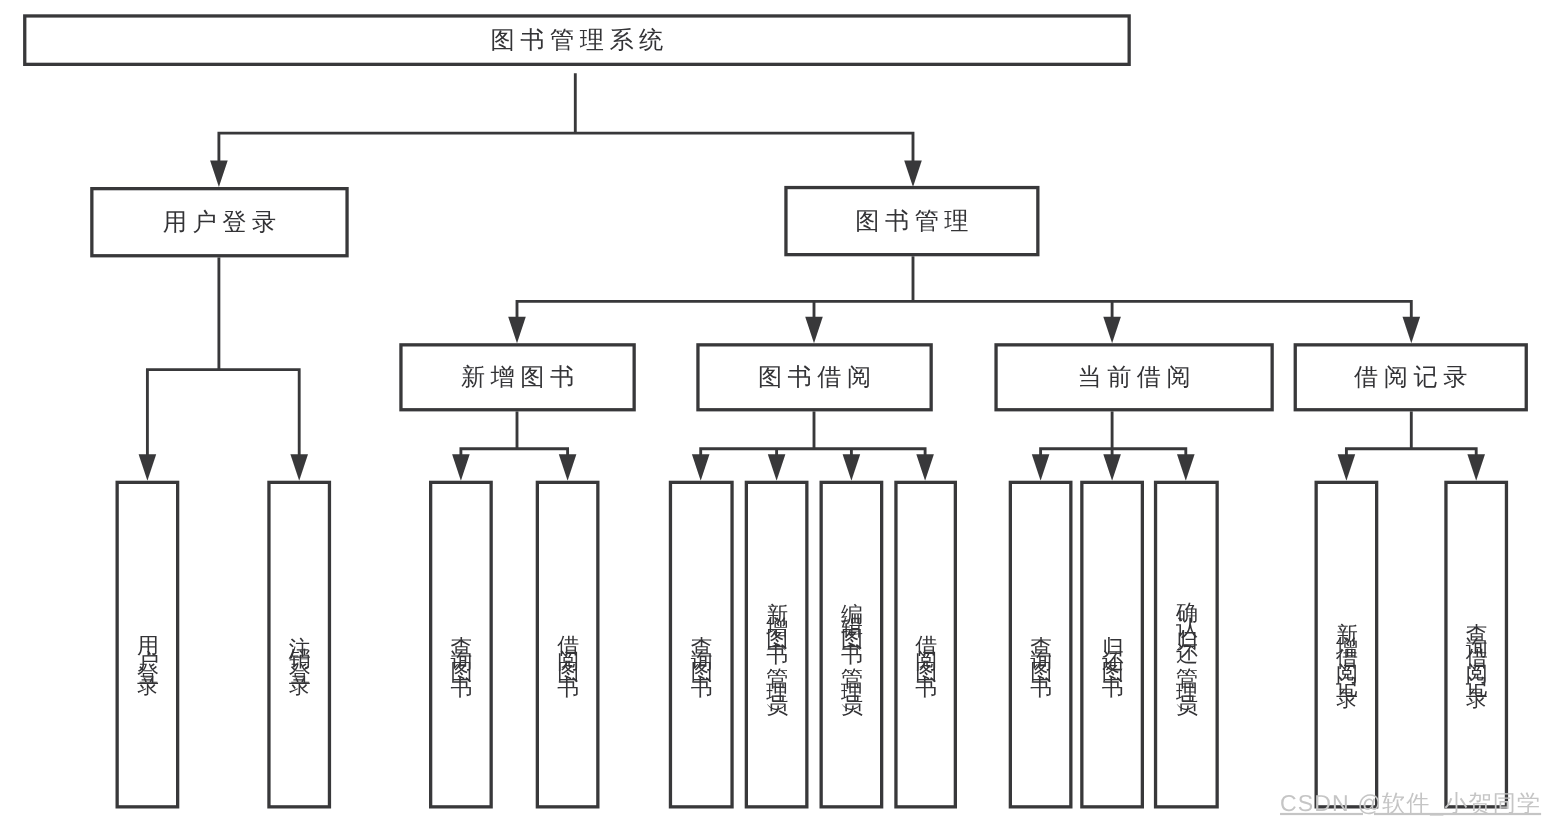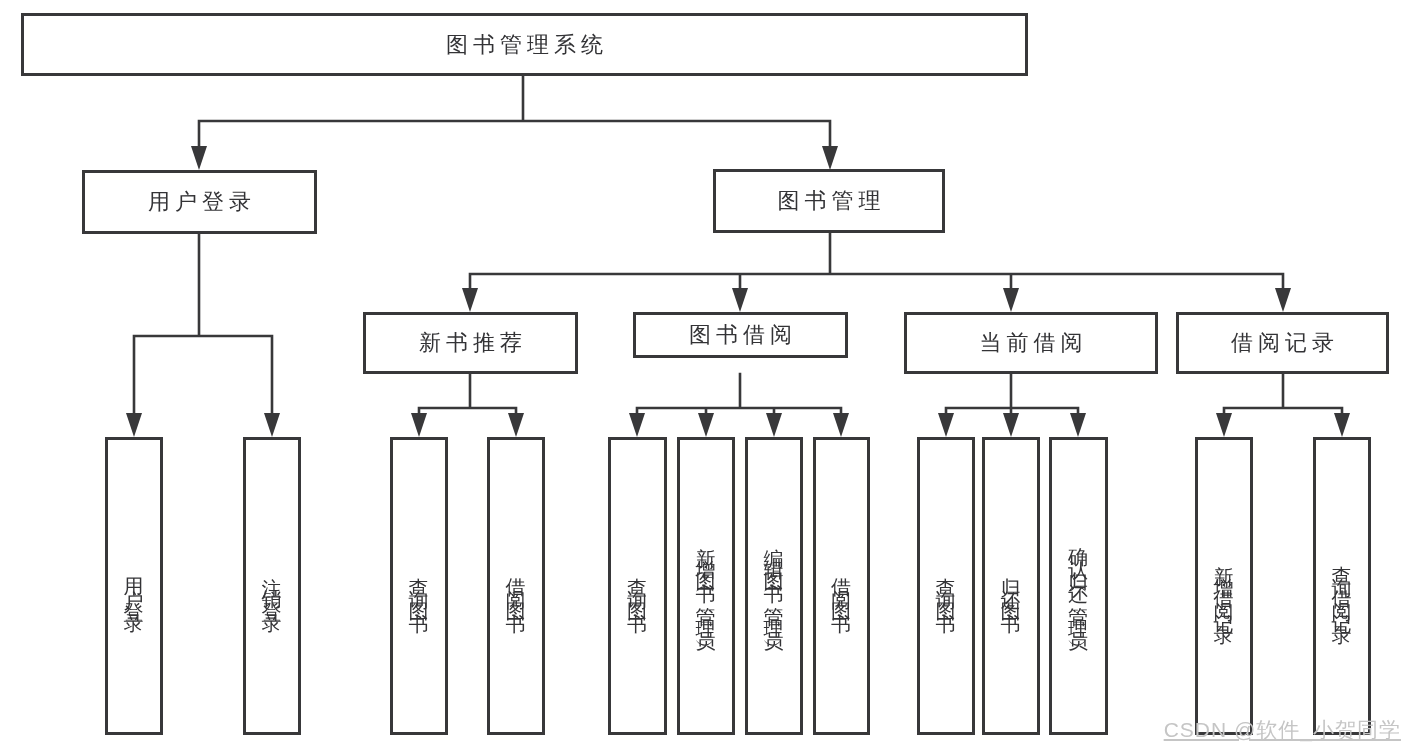--- a/index.html
+++ b/index.html
@@ -83,35 +83,35 @@
       <polygon points="766,413 782,413 774,437"></polygon>
       <polygon points="833,413 849,413 841,437"></polygon>
       <polygon points="938,413 954,413 946,437"></polygon>
       <polygon points="1003,413 1019,413 1011,437"></polygon>
       <polygon points="1070,413 1086,413 1078,437"></polygon>
       <polygon points="1216,413 1232,413 1224,437"></polygon>
       <polygon points="1334,413 1350,413 1342,437"></polygon>
     </g>
   </svg>
 
-  <div class="box" style="left:21px;top:13px;width:1007px;height:63px;">
+  <div class="box" style="left:21px;top:13px;width:1007px;height:47px;">
     <span class="h-label">图书管理系统</span>
   </div>
 
   <div class="box" style="left:82px;top:170px;width:235px;height:64px;">
     <span class="h-label">用户登录</span>
   </div>
   <div class="box" style="left:713px;top:169px;width:232px;height:64px;">
     <span class="h-label">图书管理</span>
   </div>
 
   <div class="box" style="left:363px;top:312px;width:215px;height:62px;">
-    <span class="h-label">新书推荐</span>
+    <span class="h-label">新增图书</span>
   </div>
-  <div class="box" style="left:633px;top:312px;width:215px;height:46px;">
+  <div class="box" style="left:633px;top:312px;width:215px;height:62px;">
     <span class="h-label">图书借阅</span>
   </div>
   <div class="box" style="left:904px;top:312px;width:254px;height:62px;">
     <span class="h-label">当前借阅</span>
   </div>
   <div class="box" style="left:1176px;top:312px;width:213px;height:62px;">
     <span class="h-label">借阅记录</span>
   </div>
 
   <div class="box" style="left:105px;top:437px;width:58px;height:298px;">

